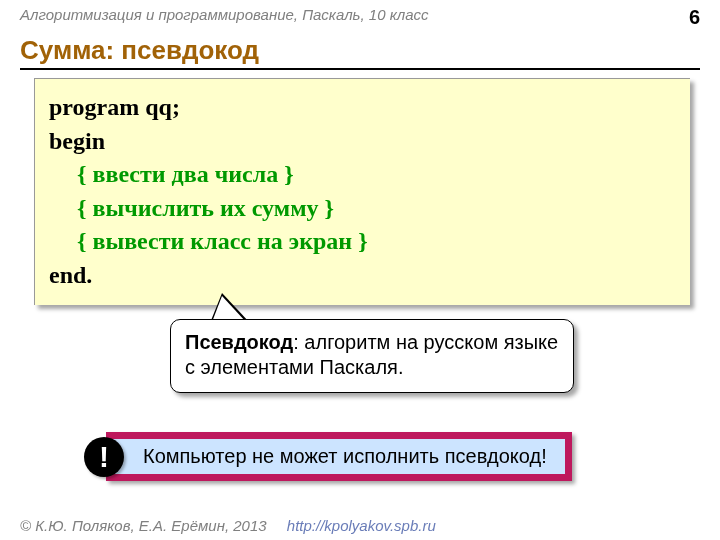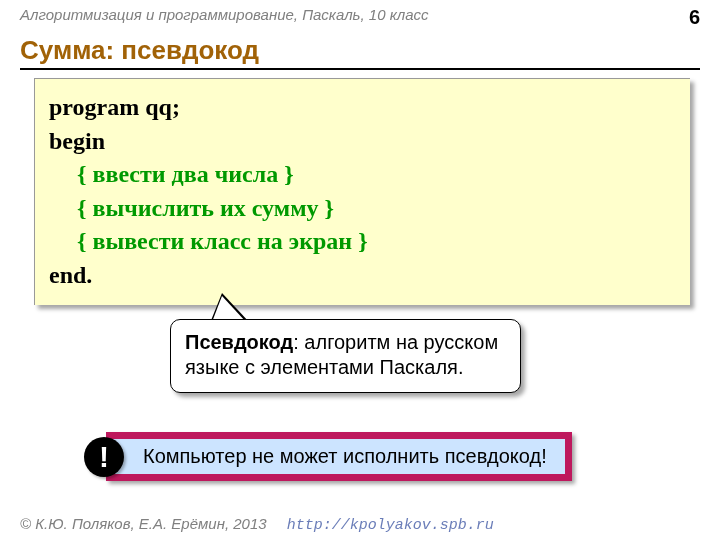--- a/index.html
+++ b/index.html
@@ -51,21 +51,21 @@
   }
   .code-block .comment { color: #009900; }
   .callout-wrap {
     position: relative;
     margin-top: 8px;
   }
   .callout {
     position: absolute;
     left: 170px;
     top: 6px;
-    width: 351px;
+    width: 404px;
     background: #fff;
     border: 1.5px solid #000;
     border-radius: 10px;
     padding: 10px 14px 12px 14px;
     font-size: 20px;
     line-height: 1.25;
     box-shadow: 4px 4px 4px rgba(0,0,0,0.35);
   }
   .callout b { font-weight: bold; }
   .tail {
@@ -120,21 +120,21 @@
     box-shadow: 2px 2px 3px rgba(0,0,0,0.3);
   }
   .footer {
     position: absolute;
     bottom: 6px;
     left: 20px;
     font-style: italic;
     font-size: 15px;
     color: #808080;
   }
-  .footer .link { color: #6a7db8; margin-left: 16px; font-family: Liberation Mono, monospace; }
+  .footer .link { color: #6a7db8; margin-left: 16px; }
 </style>
 </head>
 <body>
 
 <div class="header">
   <span>Алгоритмизация и программирование, Паскаль, 10 класс</span>
   <span class="page-num">6</span>
 </div>
 
 <div class="title">Сумма: псевдокод</div>

